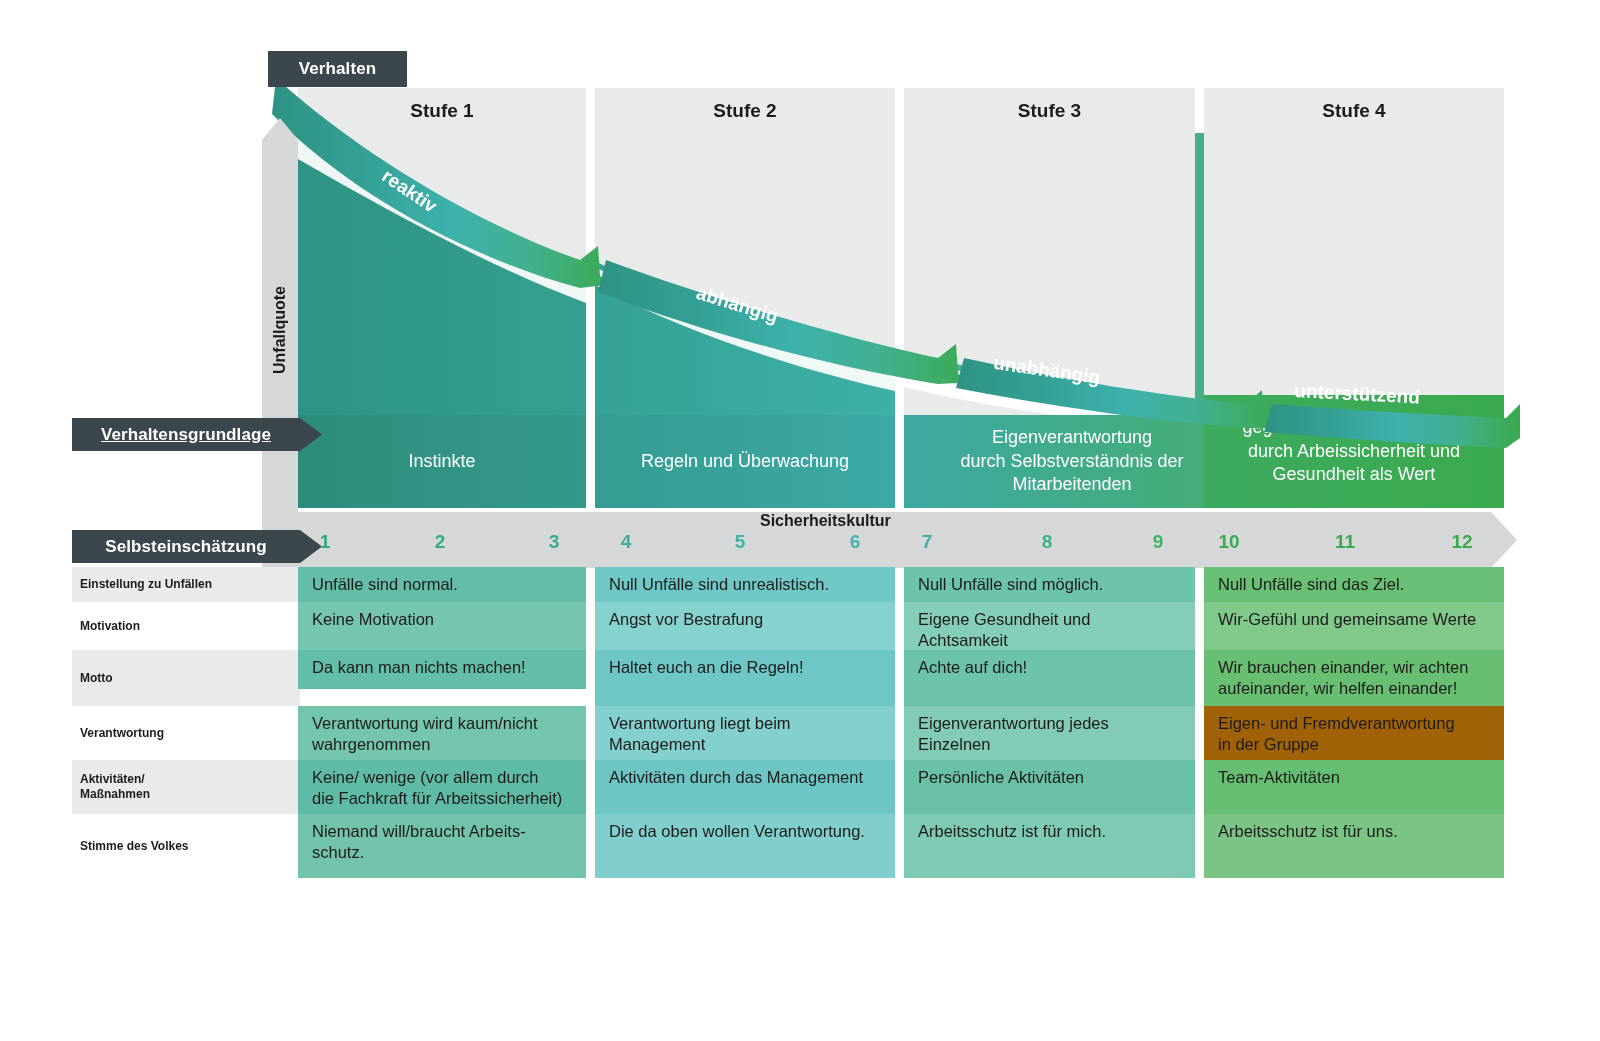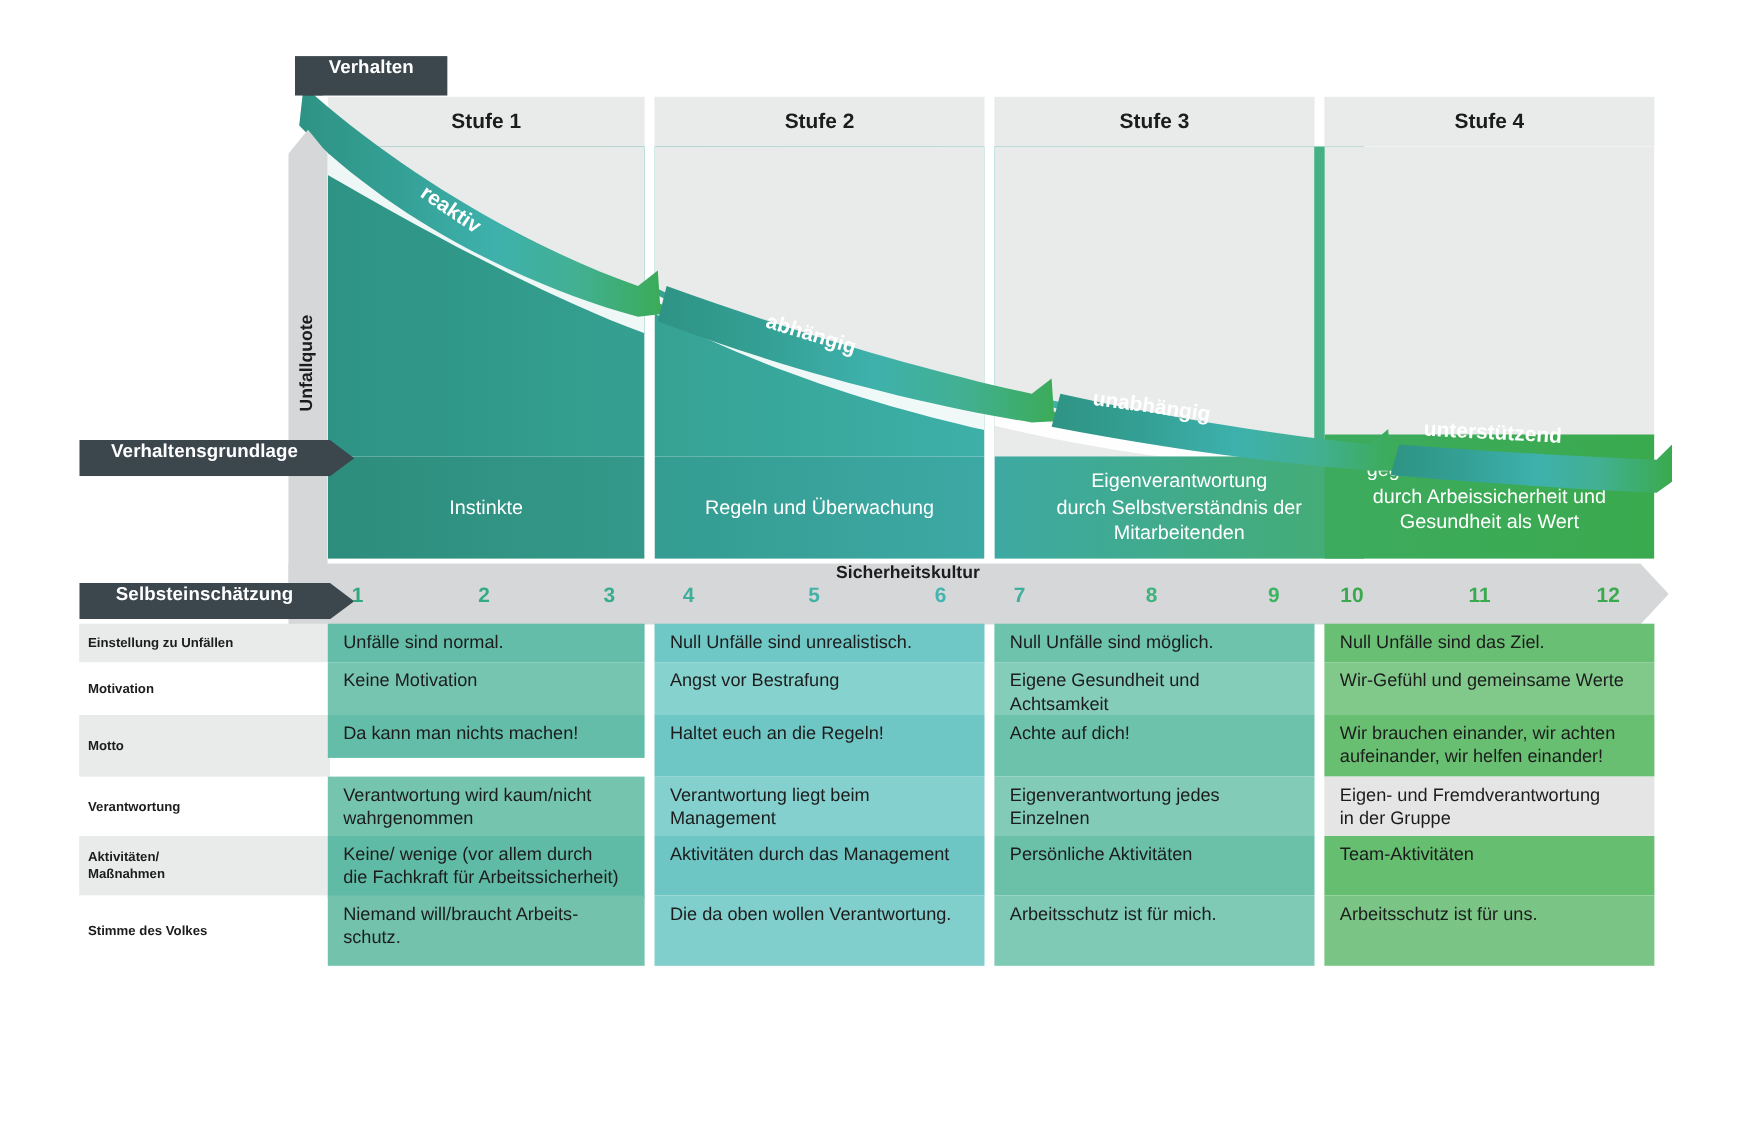--- a/index.html
+++ b/index.html
@@ -10,34 +10,34 @@
   }
   .canvas{position:absolute;left:0;top:0;width:1600px;height:1041px;}
 
   
   .abs{position:absolute;box-sizing:border-box;}
 
   
   .tag{
     position:absolute;background:#3b464d;color:#ffffff;
     font-weight:bold;font-size:17px;letter-spacing:.1px;
-    display:flex;align-items:flex-start;justify-content:center;
+    display:flex;align-items:center;justify-content:center;
     white-space:nowrap;
   }
   .tag-verhalten{
     left:268px;top:51px;width:115px;height:36px;
     padding:0 12px;
     clip-path:polygon(0 0,100% 0,100% 100%,26px 100%,12px 118%,10px 100%,0 100%);
   }
   .tag-arrow{
     
     clip-path:polygon(0 0, calc(100% - 22px) 0, 100% 50%, calc(100% - 22px) 100%, 0 100%);
     padding-right:22px;
   }
-  .tag-vg{left:72px;top:400px;width:228px;height:33px;}
+  .tag-vg{left:72px;top:418px;width:228px;height:33px;text-decoration:underline;}
   .tag-se{left:72px;top:530px;width:228px;height:33px;}
 
   
   .y-axis{
     left:262px;top:118px;width:36px;height:424px;background:#d5d7d8;
     clip-path:polygon(50% 0, 100% 22px, 100% 100%, 0 100%, 0 22px);
   }
   .y-axis-label{
     position:absolute;left:262px;top:118px;width:36px;height:424px;
     display:flex;align-items:center;justify-content:center;
@@ -256,21 +256,21 @@
       <div class="cell" style="left: 595px; width: 300px; top: 650px; height: 56px; background: rgb(111, 199, 197);"><span class="c-inner">Haltet euch an die Regeln!</span></div>
       <div class="cell" style="left: 904px; width: 291px; top: 650px; height: 56px; background: rgb(108, 194, 170);"><span class="c-inner">Achte auf dich!</span></div>
       <div class="cell" style="left: 1204px; width: 300px; top: 650px; height: 56px; background: rgb(104, 191, 114);"><span class="c-inner">Wir brauchen einander, wir achten
 aufeinander, wir helfen einander!</span></div>
       <div class="cell" style="left: 298px; width: 288px; top: 706px; height: 54px; background: rgb(116, 196, 174);"><span class="c-inner">Verantwortung wird kaum/nicht
 wahrgenommen</span></div>
       <div class="cell" style="left: 595px; width: 300px; top: 706px; height: 54px; background: rgb(131, 208, 206);"><span class="c-inner">Verantwortung liegt beim
 Management</span></div>
       <div class="cell" style="left: 904px; width: 291px; top: 706px; height: 54px; background: rgb(129, 203, 183);"><span class="c-inner">Eigenverantwortung jedes
 Einzelnen</span></div>
-      <div class="cell" style="left: 1204px; width: 300px; top: 706px; height: 54px; background: #e5e5e5;"><span class="c-inner">Eigen- und Fremdverantwortung
+      <div class="cell" style="left: 1204px; width: 300px; top: 706px; height: 54px; background: #a16207;"><span class="c-inner">Eigen- und Fremdverantwortung
 in der Gruppe</span></div>
       <div class="cell" style="left: 298px; width: 288px; top: 760px; height: 56px; background: rgb(96, 187, 166);"><span class="c-inner">Keine/ wenige (vor allem durch
 die Fachkraft für Arbeitssicherheit)</span></div>
       <div class="cell" style="left: 595px; width: 300px; top: 760px; height: 54px; background: rgb(109, 198, 196);"><span class="c-inner">Aktivitäten durch das Management</span></div>
       <div class="cell" style="left: 904px; width: 291px; top: 760px; height: 54px; background: rgb(106, 193, 168);"><span class="c-inner">Persönliche Aktivitäten</span></div>
       <div class="cell" style="left: 1204px; width: 300px; top: 760px; height: 54px; background: rgb(102, 190, 112);"><span class="c-inner">Team-Aktivitäten</span></div>
       <div class="cell" style="left: 298px; width: 288px; top: 814px; height: 64px; background: rgb(114, 194, 172);"><span class="c-inner">Niemand will/braucht Arbeits-
 schutz.</span></div>
       <div class="cell" style="left: 595px; width: 300px; top: 814px; height: 64px; background: rgb(128, 207, 204);"><span class="c-inner">Die da oben wollen Verantwortung.</span></div>
       <div class="cell" style="left: 904px; width: 291px; top: 814px; height: 64px; background: rgb(126, 202, 181);"><span class="c-inner">Arbeitsschutz ist für mich.</span></div>

